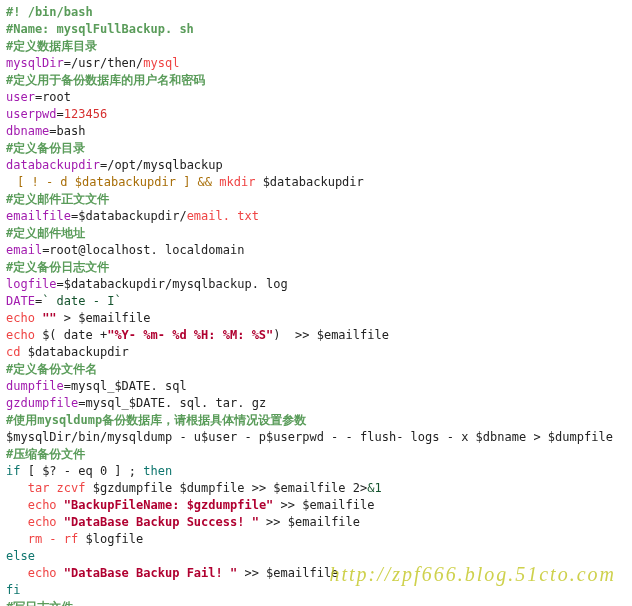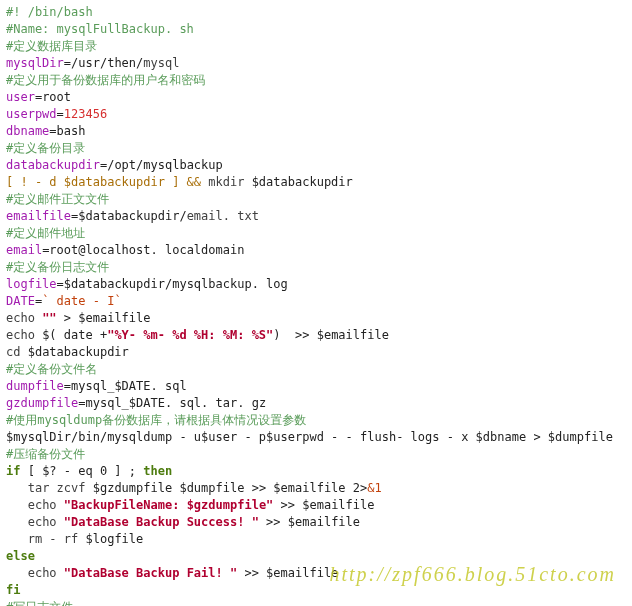--- a/index.html
+++ b/index.html
@@ -12,29 +12,29 @@
   }
   pre.code {
     margin: 0;
     padding: 4px 6px;
     font-family: "DejaVu Sans Mono", "Liberation Mono", Consolas, monospace;
     font-size: 12px;
     line-height: 17px;
     white-space: pre;
     position: relative;
   }
-  .c-comment { color: #5a9c5a; }       
+  .c-comment { color: #5a9c5a; font-weight: bold; }       
   .c-var     { color: #a21caf; }       
   .c-plain   { color: #222; }          
   .c-num     { color: #d62f2f; text-align: center; }       
   .c-str     { color: #b00030; font-weight: bold; } 
-  .c-red     { color: #c2410c; }       
-  .c-blue    { color: #404040; }       
-  .c-cond    { color: #4d7c0f; font-weight: bold; }       
-  .c-gold    { color: #a86e08; }       
+  .c-red     { color: #14532d; }       
+  .c-blue    { color: #ef4444; }       
+  .c-cond    { color: #0f766e; }       
+  .c-gold    { color: #a86e08; margin-left: 11px; }       
   .watermark {
     position: absolute;
     right: 16px;
     bottom: 20px;
     font-family: Georgia, "Times New Roman", serif;
     font-style: italic;
     font-size: 20px;
     color: #c6c92d;
     opacity: 0.85;
     pointer-events: none;

